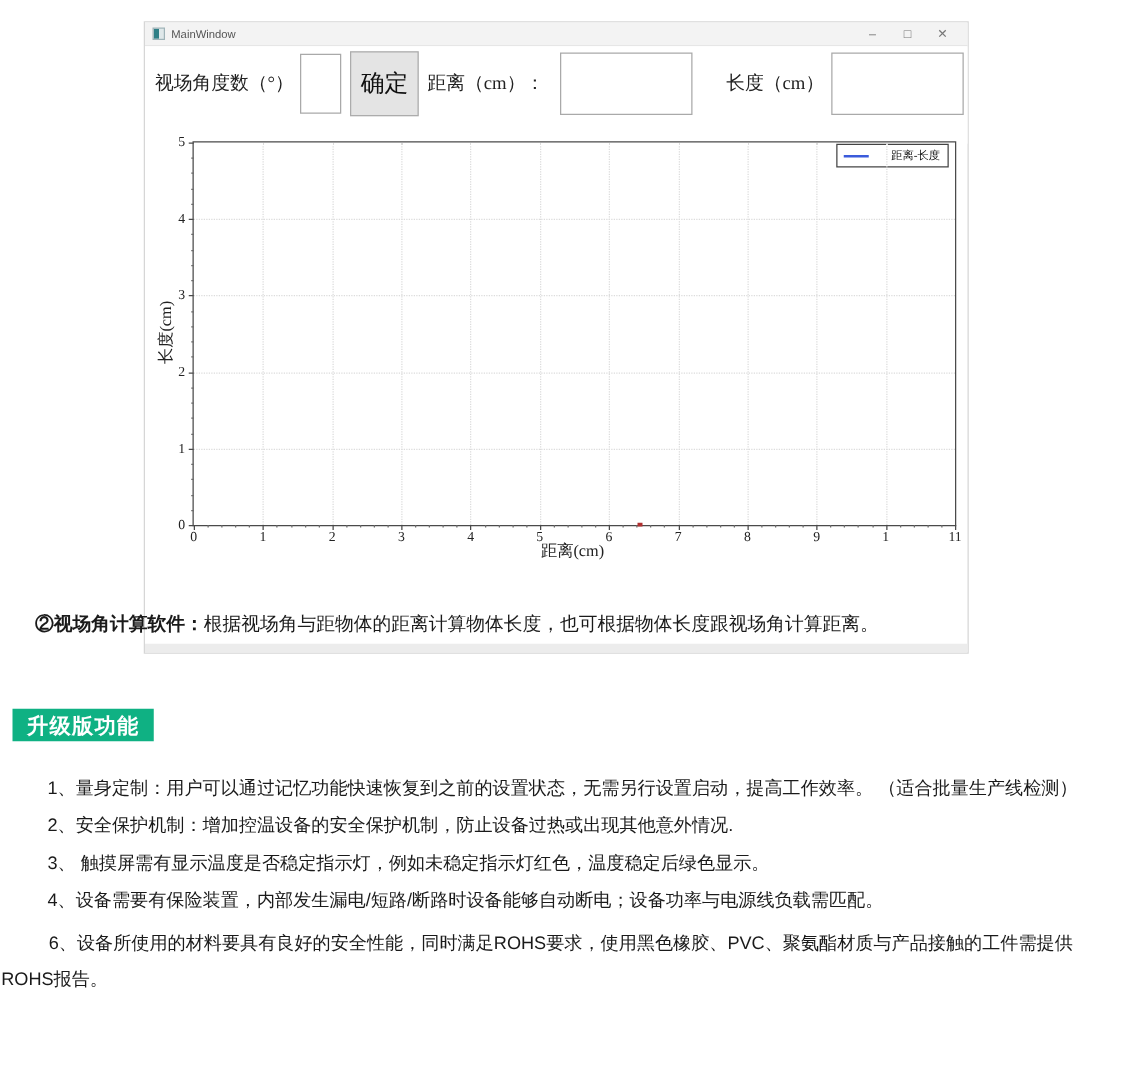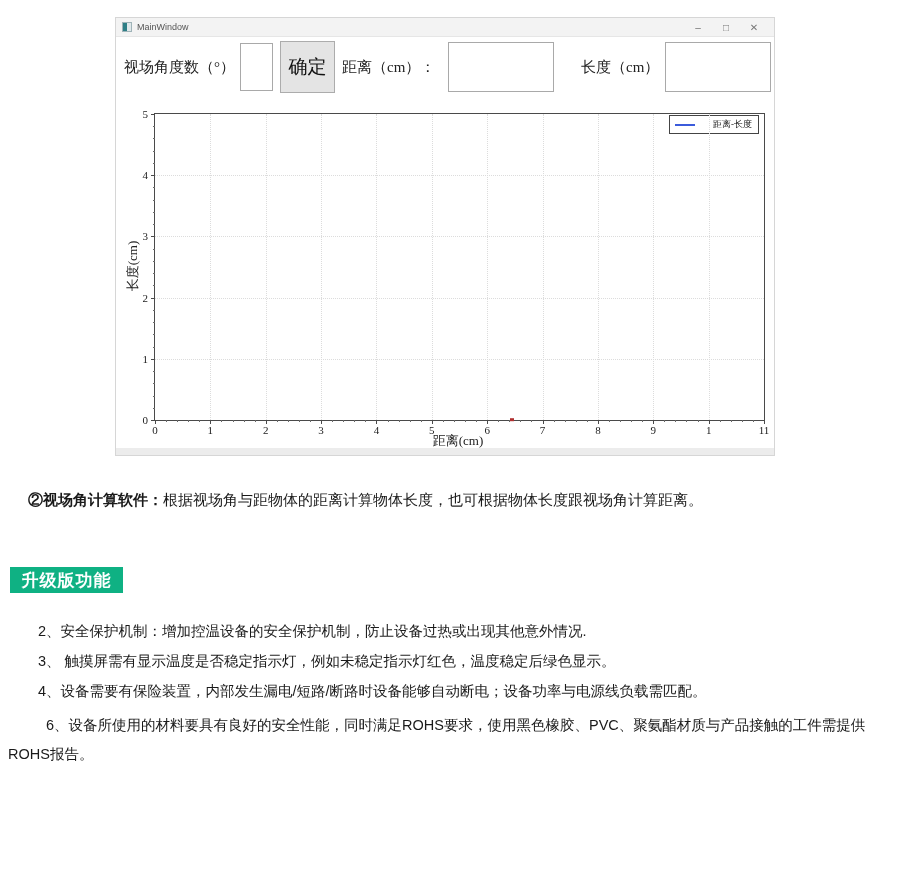--- a/index.html
+++ b/index.html
@@ -2,21 +2,21 @@
 <html><head>
 <meta charset="utf-8">
 <style>
   html,body{margin:0;padding:0;}
   body{
     width:900px;height:872px;position:relative;background:#ffffff;
     font-family:"Liberation Sans",sans-serif;overflow:hidden;color:#1a1a1a;
   }
   
   .window{
-    position:absolute;left:115px;top:17px;width:660px;height:439px;
+    position:absolute;left:115px;top:17px;width:660px;height:506px;
     background:#fff;border:1px solid #d6d6d6;box-sizing:border-box;
   }
   .titlebar{
     height:19px;background:#f3f3f3;border-bottom:1px solid #e6e6e6;
     display:flex;align-items:center;padding:0 6px;box-sizing:border-box;
   }
   .app-icon{
     width:10px;height:10px;margin-right:5px;border:1px solid #9fb3b8;box-sizing:border-box;
     background:linear-gradient(to right,#2e7f86 0 55%,#dfe8ea 55% 100%);
   }
@@ -84,21 +84,21 @@
   .description b{font-weight:bold;}
   .badge{
     position:absolute;left:10px;top:567px;width:113px;height:26px;
     display:flex;align-items:center;justify-content:center;
     color:#fff;font-weight:bold;font-size:17px;background:#0fb183;letter-spacing:1px;
   }
   .features{position:absolute;left:0;top:621px;width:892px;}
   .feature-item{
     padding-left:38px;font-size:14.5px;color:#1a1a1a;line-height:21px;margin-bottom:9px;
   }
-  .feature-item.wrap{padding-left:8px;text-indent:38px;margin-bottom:0;line-height:29px;}
+  .feature-item.wrap{padding-left:1px;text-indent:38px;margin-bottom:0;line-height:29px;}
 </style>
 </head>
 <body>
 
 <div class="window">
   <div class="titlebar">
     <span class="app-icon"></span>
     <span class="title-text">MainWindow</span>
     <span class="win-controls">
       <span class="win-ctrl">–</span>
@@ -243,17 +243,18 @@
   <div class="window-bottom"></div>
 </div>
 
 <div class="description">
   <b>②视场角计算软件：</b><span>根据视场角与距物体的距离计算物体长度，也可根据物体长度跟视场角计算距离。</span>
 </div>
 
 <div class="badge" id="badge" style="background: rgb(15, 177, 131);">升级版功能</div>
 
 <div class="features">
+  <div class="feature-item">1、量身定制：用户可以通过记忆功能快速恢复到之前的设置状态，无需另行设置启动，提高工作效率。 （适合批量生产线检测）</div>
   <div class="feature-item">2、安全保护机制：增加控温设备的安全保护机制，防止设备过热或出现其他意外情况.</div>
   <div class="feature-item">3、 触摸屏需有显示温度是否稳定指示灯，例如未稳定指示灯红色，温度稳定后绿色显示。</div>
   <div class="feature-item">4、设备需要有保险装置，内部发生漏电/短路/断路时设备能够自动断电；设备功率与电源线负载需匹配。</div>
   <div class="feature-item wrap">6、设备所使用的材料要具有良好的安全性能，同时满足ROHS要求，使用黑色橡胶、PVC、聚氨酯材质与产品接触的工件需提供ROHS报告。</div>
 </div>
 
 </body></html>

